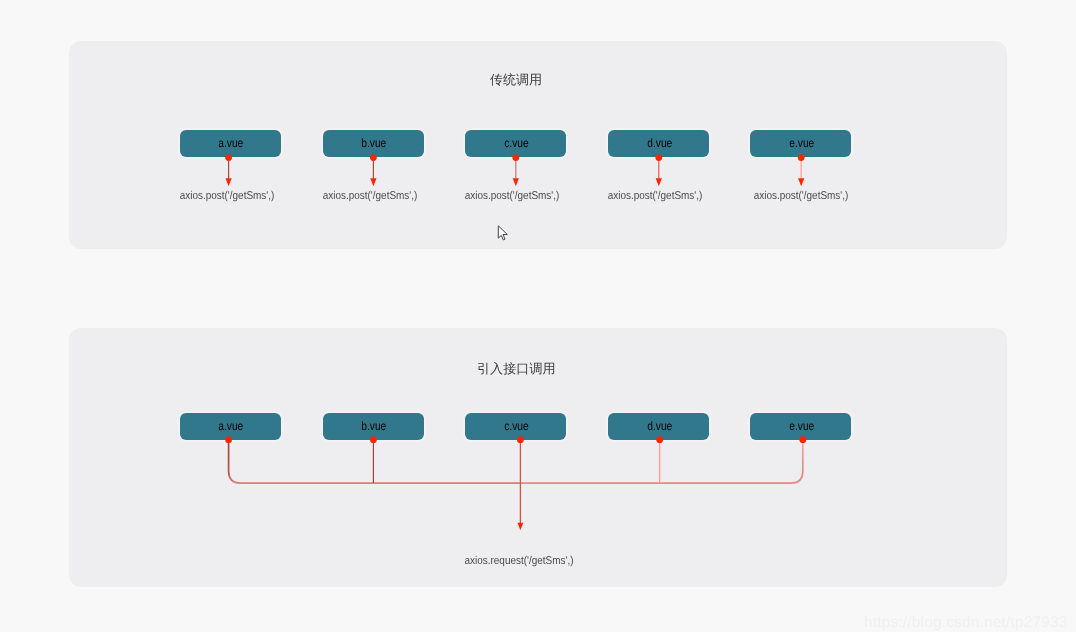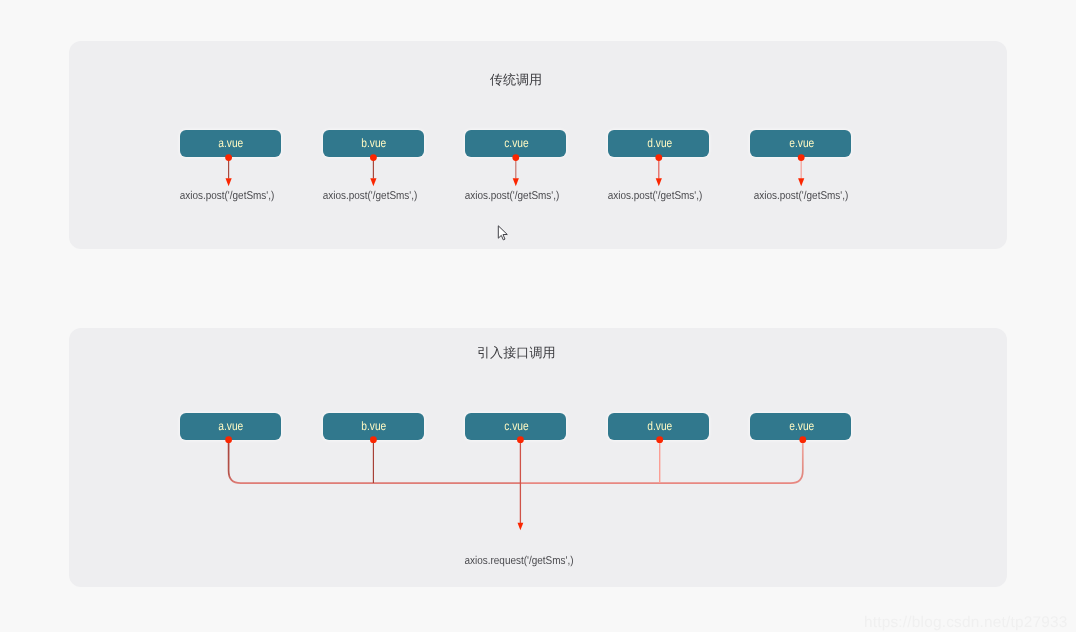--- a/index.html
+++ b/index.html
@@ -9,21 +9,21 @@
        text-rendering:geometricPrecision;}
   #stage{position:relative;width:993px;height:643px;background:#ffffff;}
   .page-bg{position:absolute;left:0;top:0;width:1076px;height:632px;background:#f8f8f8;}
   .panel{position:absolute;background:#eeeef0;border-radius:12px;}
   #panel1{left:69px;top:41.4px;width:937.5px;height:207.6px;}
   #panel2{left:69px;top:327.5px;width:937.5px;height:259.3px;}
   .panel-title{position:absolute;color:#3b3b3f;font-size:13.1px;line-height:16px;
                white-space:nowrap;transform:translateX(-50%) translateZ(0);
                backface-visibility:hidden;}
   .vbox{position:absolute;height:26.9px;width:101.2px;background:#31788d;border-radius:6px;
-        color:#fef9c3;font-size:12.1px;line-height:26.9px;text-align:center;
+        color:#000000;font-size:12.1px;line-height:26.9px;text-align:center;
         box-shadow:0 0 3px 1px rgba(255,255,255,.55);}
   .vbox > span{display:inline-block;position:relative;left:0.6px;
                transform:scaleX(.845) translateZ(0);
                transform-origin:center;backface-visibility:hidden;}
   .lbl{position:absolute;font-size:11.4px;color:#4a4a4e;white-space:nowrap;
        line-height:14px;text-align:right;transform:translateX(-50%);}
   .lbl > span{display:inline-block;transform:scaleX(.875) translateZ(0);
               transform-origin:center;backface-visibility:hidden;}
   svg.overlay{position:absolute;left:0;top:0;width:1076px;height:643px;}
   .watermark{position:absolute;color:#f0f0f0;font-size:15.4px;white-space:nowrap;
@@ -32,21 +32,21 @@
 </head>
 <body>
 
 <div id="stage">
   <div class="page-bg"></div>
 
   <div class="panel" id="panel1"></div>
   <div class="panel" id="panel2"></div>
 
   <div class="panel-title" style="left:516px;top:72.1px">传统调用</div>
-  <div class="panel-title" style="left:516.3px;top:345px">引入接口调用</div>
+  <div class="panel-title" style="left:516.3px;top:361px">引入接口调用</div>
 
   <div class="vbox" style="left:179.7px;top:129.9px"><span>a.vue</span></div>
   <div class="vbox" style="left:322.6px;top:129.9px"><span>b.vue</span></div>
   <div class="vbox" style="left:465.2px;top:129.9px"><span>c.vue</span></div>
   <div class="vbox" style="left:608.2px;top:129.9px"><span>d.vue</span></div>
   <div class="vbox" style="left:750.2px;top:129.9px"><span>e.vue</span></div>
 
   <div class="lbl" style="left:226.7px;top:188.8px"><span>axios.post('/getSms',)</span></div>
   <div class="lbl" style="left:370.1px;top:188.8px"><span>axios.post('/getSms',)</span></div>
   <div class="lbl" style="left:511.5px;top:188.8px"><span>axios.post('/getSms',)</span></div>

